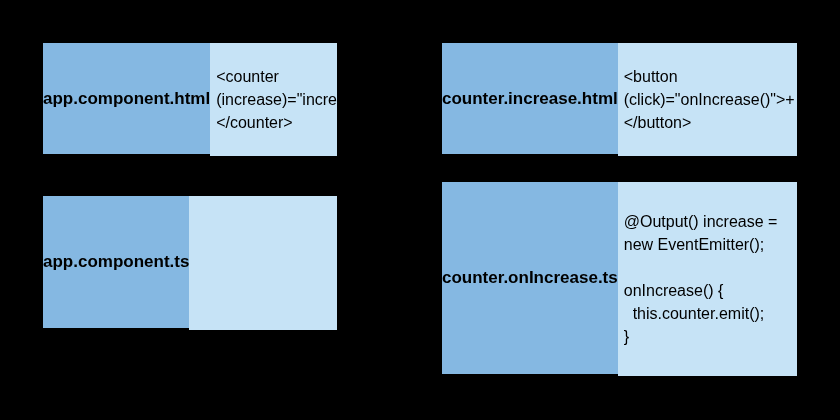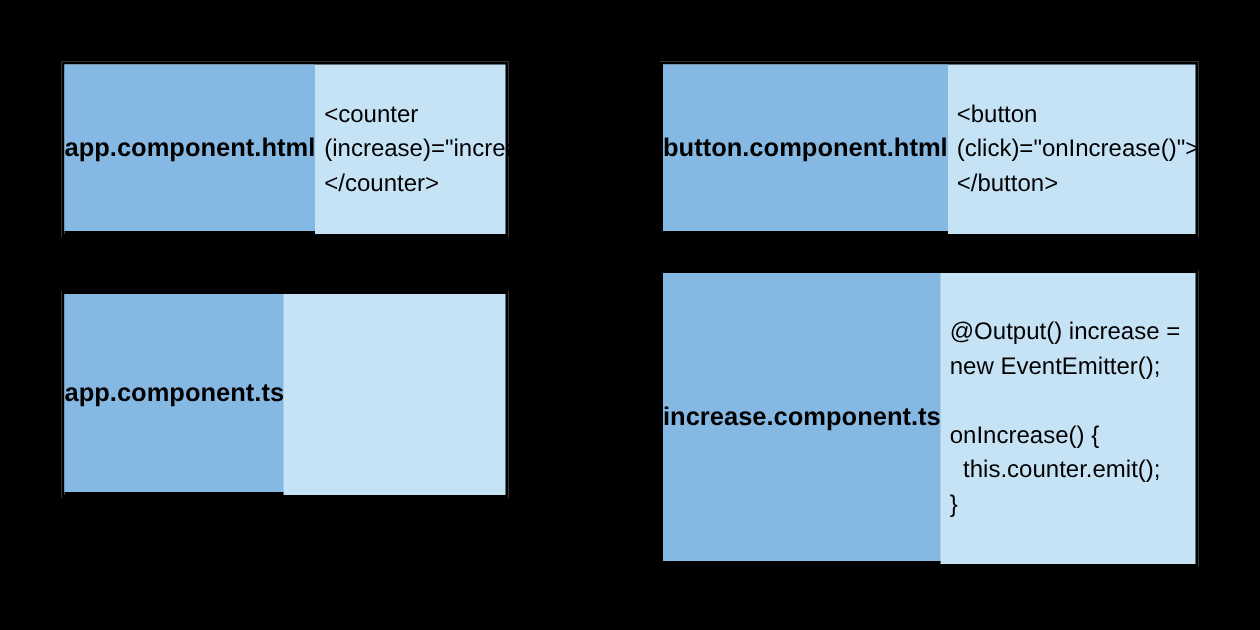--- a/index.html
+++ b/index.html
@@ -60,35 +60,35 @@
   <div class="card card-1">
     <div class="card-header">
       <span>app.component.html</span>
     </div>
     <div class="card-body">&lt;counter (increase)="increase()"&gt;
 &lt;/counter&gt;</div>
   </div>
 
   <div class="card card-2">
     <div class="card-header">
-      <span>button.component.html</span>
+      <span>counter.increase.html</span>
     </div>
     <div class="card-body">&lt;button (click)="onIncrease()"&gt;+&lt;/button&gt;</div>
   </div>
 
   <div class="card card-3">
     <div class="card-header">
       <span>app.component.ts</span>
     </div>
     <div class="card-body"></div>
   </div>
 
   <div class="card card-4">
     <div class="card-header">
-      <span>increase.component.ts</span>
+      <span>counter.onIncrease.ts</span>
     </div>
     <div class="card-body">@Output() increase = new EventEmitter();
 
 onIncrease() {
   this.counter.emit();
 }</div>
   </div>
 
 </div>
 

